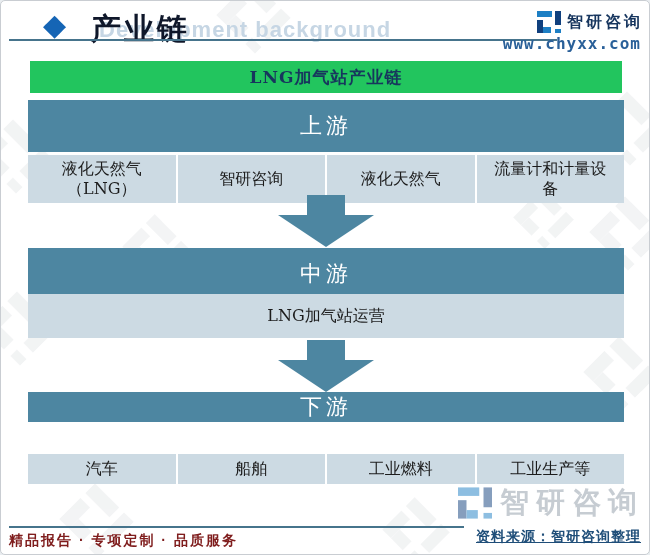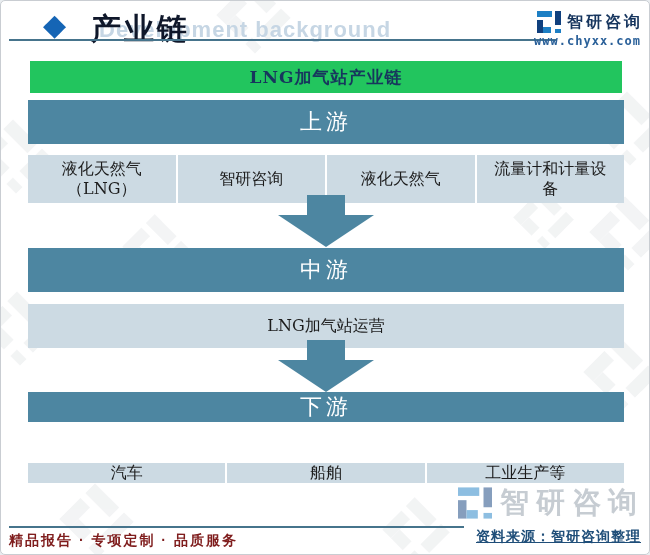--- a/index.html
+++ b/index.html
@@ -28,40 +28,40 @@
   }
   .hdr-rule{position:absolute;left:8px;top:38px;width:548px;height:2px;background:#46748c;}
   .brand-top{position:absolute;right:6px;top:9px;display:flex;align-items:center;gap:6px;}
   .brand-top-name{
     font-family:"Liberation Sans", sans-serif;font-weight:bold;
     font-size:16px;color:#16355e;letter-spacing:3px;
   }
   .brand-url{
     position:absolute;right:8px;top:33px;
     font-family:"DejaVu Sans Mono", monospace;font-weight:bold;
-    font-size:12px;color:#2a6099;letter-spacing:1px;
+    font-size:16px;color:#2a6099;letter-spacing:1px;
   }
   
   .chain-title{
     position:absolute;left:29px;top:60px;width:592px;height:32px;
     background:#22c55e;display:flex;align-items:center;justify-content:center;
     font-size:17px;font-weight:bold;color:#17365d;letter-spacing:1px;
   }
   .bar{
-    position:absolute;left:27px;width:596px;height:44px;background:#4d86a1;
+    position:absolute;left:27px;width:596px;height:52px;background:#4d86a1;
     display:flex;align-items:center;justify-content:center;
     font-size:22px;color:#ffffff;letter-spacing:4px;
   }
   .bar-up{top:99px;}
   .bar-mid{top:247px;}
   .bar-down{top:391px;height:30px;}
   .row{position:absolute;left:27px;width:596px;display:flex;gap:2px;}
   .row-up{top:145px;height:48px;margin-top:9px;}
-  .row-mid{top:293px;height:44px;margin-top:10px;}
-  .row-down{top:443px;height:39px;align-items:flex-end;}
+  .row-mid{top:293px;height:44px;}
+  .row-down{top:453px;height:30px;}
   .cell{
     flex:1;background:#ccdae3;display:flex;align-items:center;justify-content:center;
     text-align:center;font-size:16px;color:#1c1c1c;line-height:1.25;padding:0 11px;
   }
   .arrow{position:absolute;left:277px;}
   .arrow-1{top:194px;}
   .arrow-2{top:339px;}
   
   .brand-faded{
     position:absolute;right:5px;top:482px;display:flex;align-items:center;gap:8px;
@@ -172,20 +172,21 @@
   </div>
 
   <svg class="arrow arrow-2" width="96" height="52">
     <polygon points="29,0 67,0 67,20 96,20 48,52 0,20 29,20" fill="#4d86a1"></polygon>
   </svg>
 
   <div class="bar bar-down">下游</div>
   <div class="row row-down">
     <div class="cell">汽车</div>
     <div class="cell">船舶</div>
+    <div class="cell">工业燃料</div>
     <div class="cell">工业生产等</div>
   </div>
 
   <div class="brand-faded">
     <svg width="34" height="34" viewBox="0 0 24 24">
         <use href="#zmark"></use>
       </svg>
     <span class="brand-faded-name">智研咨询</span>
   </div>
   <div class="ftr-rule"></div>

